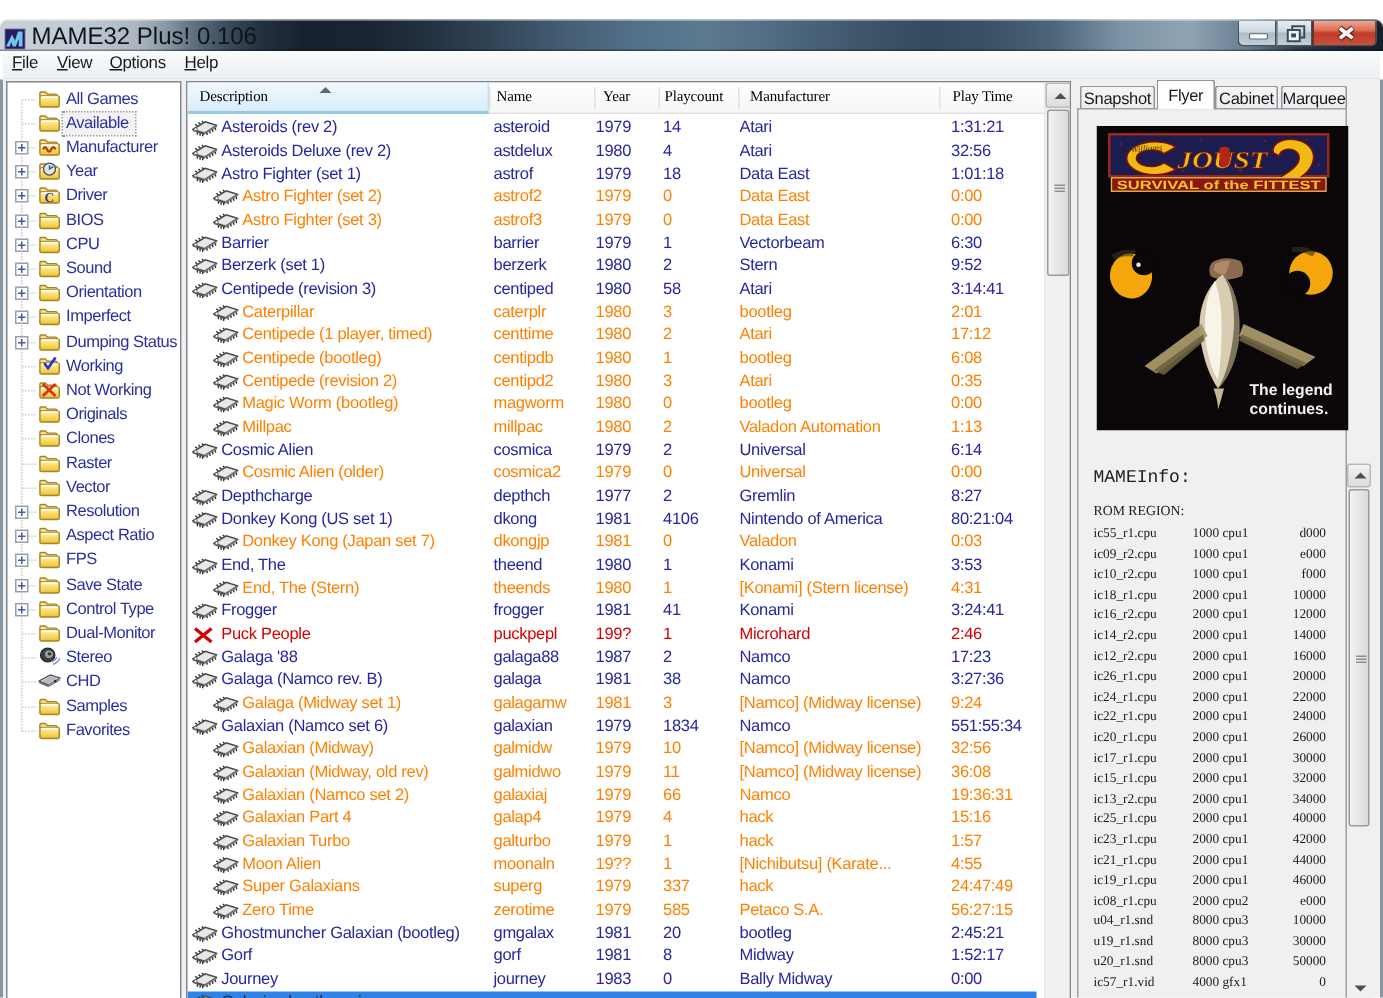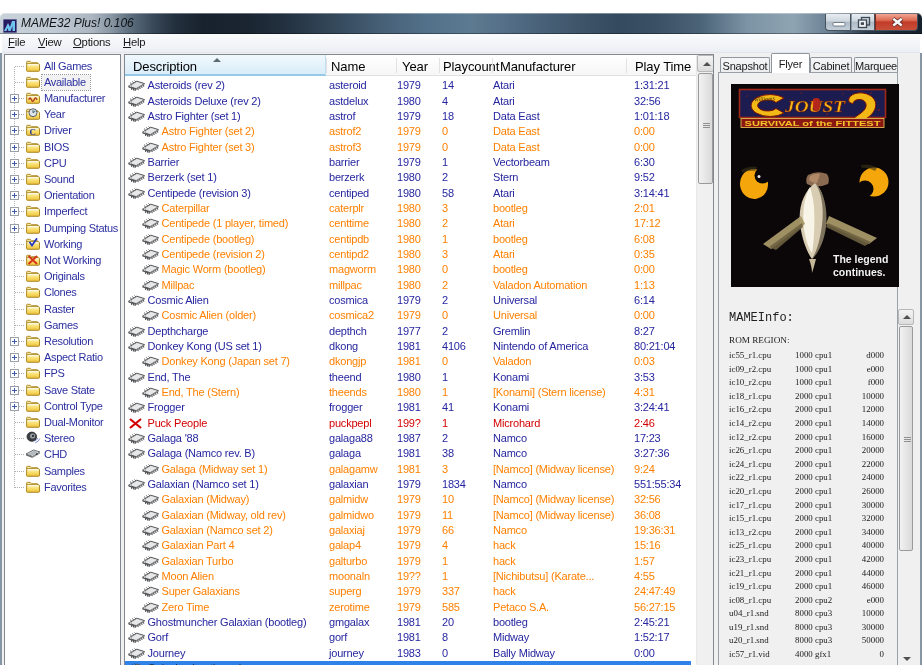--- a/index.html
+++ b/index.html
@@ -9,21 +9,21 @@
 #titlebar{position:absolute;left:0;top:13px;width:922px;height:21px;
   border-radius:5px 5px 0 0;
   background:linear-gradient(to right,
     #c9d2da 0%, #c0cad4 6%, #aab5c0 10%, #8a97a4 12%, #5f7080 14%, #3a4a5a 16.5%,
     #222f3d 19%, #18222e 22%,
     #1a2531 27%, #233140 31%, #334759 36%, #455e74 41%, #527089 46%, #5c7a90 51%,
     #567189 54%, #4a647c 58%, #3e5468 63%, #344a5e 67%, #3a5064 71%, #4c6478 76%,
     #7b93a4 81%, #8fa4b3 86%, #6a8093 90%, #2c3c4d 94%, #1b2836 97%, #15202c 100%);
   box-shadow:inset 0 1px 0 rgba(255,255,255,.35), inset 0 -1px 0 rgba(0,0,0,.35);
 }
-#titlebar .ttext{position:absolute;left:21px;top:3px;font-size:12px;color:#101418;font-style:italic;}
+#titlebar .ttext{position:absolute;left:21px;top:3px;font-size:16px;color:#101418;}
 #mameicon{position:absolute;left:3px;top:6px;width:14px;height:14px;}
 .winbtns{position:absolute;right:4px;top:1px;height:17px;display:flex;}
 .wbtn{height:17px;border:1px solid #46515c;border-top:none;position:relative;
   background:linear-gradient(#e8edf2 0%,#cdd6de 45%,#aebbc6 50%,#c3ced8 100%);}
 .wbtn.min{width:26px;border-radius:0 0 0 4px;}
 .wbtn.max{width:24px;border-left:1px solid #8a98a5;}
 .wbtn.cls{width:43px;border-radius:0 0 4px 0;border-left:1px solid #7d2a22;
   background:linear-gradient(#f2a693 0%,#da6a52 40%,#c23b28 50%,#c8503a 100%);}
 #menubar{position:absolute;left:2px;top:34px;width:918px;height:19px;
   background:linear-gradient(#fafbfc,#eceff4);border-bottom:1px solid #e2e6ec;
@@ -39,21 +39,21 @@
 .titem .icon{position:absolute;left:20px;top:0px;width:16px;height:14px;}
 .plus{position:absolute;left:5px;top:3px;width:9px;height:9px;border:1px solid #9aa0a8;background:#fff;}
 .plus:before{content:"";position:absolute;left:1px;top:3px;width:5px;height:1px;background:#3c5ba8;}
 .plus:after{content:"";position:absolute;left:3px;top:1px;width:1px;height:5px;background:#3c5ba8;}
 .tline{position:absolute;left:9px;width:1px;background-image:linear-gradient(#b0b0b0 50%,transparent 50%);background-size:1px 2px;}
 
 #list{position:absolute;left:122px;top:1px;width:590px;height:613px;background:#fff;
   border:1px solid #828790;overflow:hidden;}
 #lheader{position:absolute;left:0;top:0;width:588px;height:21px;
   background:linear-gradient(#ffffff,#f5f6f7);border-bottom:1px solid #e0e0e0;
-  font-size:13px;color:#000;letter-spacing:-0.1px;}
+  font-size:10px;color:#000;letter-spacing:-0.1px;font-family:Liberation Serif, serif;}
 #lheader .hcol{position:absolute;top:4px;}
 #lheader .hsep{position:absolute;top:3px;height:15px;width:1px;background:#e2e2e2;}
 .descol{position:absolute;left:0;top:0;width:201px;height:21px;
   background:linear-gradient(#f1f8fd,#d9edf9);border-bottom:2px solid #96c8e8;border-right:1px solid #c0dff0;}
 .sortarrow{position:absolute;left:88px;top:3px;width:0;height:0;
   border-left:4px solid transparent;border-right:4px solid transparent;border-bottom:4px solid #5a6a72;}
 .row{position:absolute;left:0;width:570px;height:15.37px;font-size:11px;letter-spacing:-0.2px;white-space:nowrap;}
 .row .c{position:absolute;top:1px;}
 .p{color:#2626a0;}
 .cl{color:#ff8000;}
@@ -297,21 +297,21 @@
         <svg class="icon">
           <use href="#foldericon"></use>
         </svg>
         <span class="lbl">Raster</span>
       </div>
       <div class="titem" style="top:262.7px">
         <div style="position:absolute;left:10px;top:7px;width:9px;height:1px;background-image:linear-gradient(to right,#b0b0b0 50%,transparent 50%);background-size:2px 1px;"></div>
         <svg class="icon">
           <use href="#foldericon"></use>
         </svg>
-        <span class="lbl">Games</span>
+        <span class="lbl">Vector</span>
       </div>
       <div class="titem" style="top:278.9px">
         <div style="position:absolute;left:10px;top:7px;width:9px;height:1px;background-image:linear-gradient(to right,#b0b0b0 50%,transparent 50%);background-size:2px 1px;"></div>
         <div class="plus"></div>
         <svg class="icon">
           <use href="#foldericon"></use>
         </svg>
         <span class="lbl">Resolution</span>
       </div>
       <div class="titem" style="top:295.09999999999997px">
@@ -682,21 +682,21 @@
           <span class="c" style="left:204px">galagamw</span>
           <span class="c" style="left:272px">1981</span>
           <span class="c" style="left:317px">3</span>
           <span class="c" style="left:368px">[Namco] (Midway license)</span>
           <span class="c" style="left:509px">9:24</span>
         </div>
         <div class="row p" style="top:421.88px">
           <svg class="chip" style="left:2.5px">
             <use href="#chipicon"></use>
           </svg>
-          <span class="c" style="left:22.5px">Galaxian (Namco set 1)</span>
+          <span class="c" style="left:22.5px">Galaxian (Namco set 6)</span>
           <span class="c" style="left:204px">galaxian</span>
           <span class="c" style="left:272px">1979</span>
           <span class="c" style="left:317px">1834</span>
           <span class="c" style="left:368px">Namco</span>
           <span class="c" style="left:509px">551:55:34</span>
         </div>
         <div class="row cl" style="top:437.21000000000004px">
           <svg class="chip" style="left:16.5px">
             <use href="#chipicon"></use>
           </svg>

